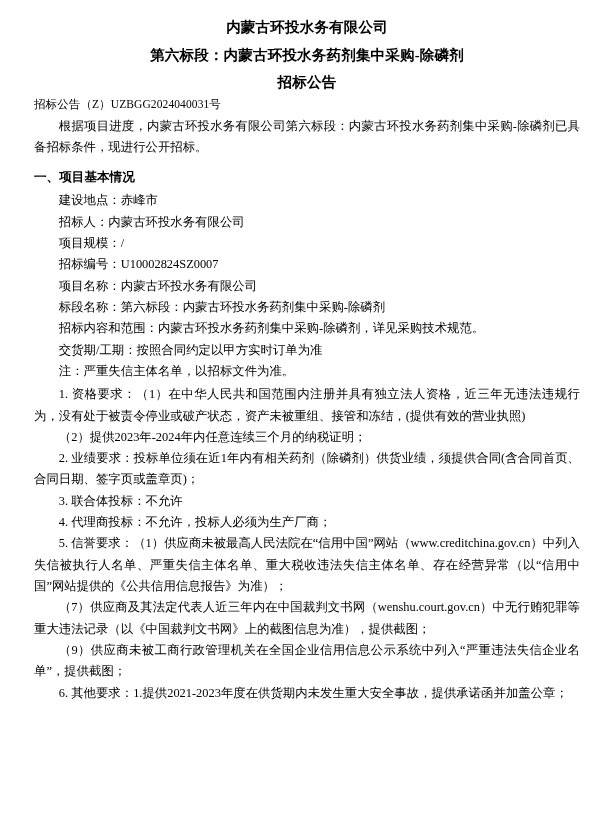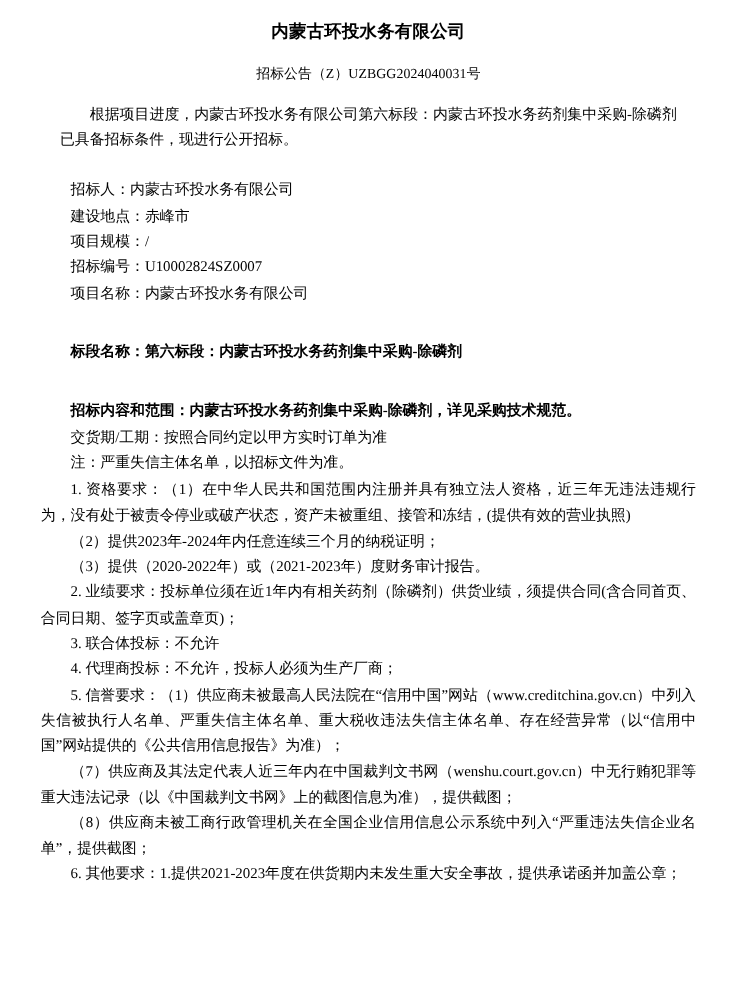--- a/index.html
+++ b/index.html
@@ -23,30 +23,30 @@
   }
   .title {
     text-align: center;
     font-size: 14.5px;
     font-weight: bold;
     line-height: 1.9;
     letter-spacing: 0.2px;
   }
   .title-1 { margin-top: 4px; }
   .doc-no {
-    text-align: center;
+    text-align: left;
     font-size: 11.5px;
-    margin-top: 12px;
+    margin-top: 0;
     margin-bottom: 4px;
     letter-spacing: 0.1px;
   }
   p.body {
     font-size: 12.4px;
     line-height: 1.72;
-    margin: 16px;
+    margin: 0;
     text-align: justify;
     text-justify: inter-ideograph;
   }
   .indent2 { text-indent: 2em; }
   .section-head {
     font-size: 12.6px;
     font-weight: bold;
     line-height: 1.9;
     margin: 3px 0 0 0;
     text-indent: 0;
@@ -58,53 +58,55 @@
     text-indent: 2em;
   }
   .item-hang {
     font-size: 12.4px;
     line-height: 1.72;
     margin: 0;
     text-indent: 2em;
     text-align: justify;
     text-justify: inter-ideograph;
   }
-  .b { font-weight: bold; margin-top: 28px; }
+  .b { font-weight: normal; }
   .block-gap { height: 5px; }
   .small-gap { height: 2px; }
 </style>
 </head>
 <body>
 
 <div class="page">
 
   <div class="title title-1">内蒙古环投水务有限公司</div>
+  <div class="title">第六标段：内蒙古环投水务药剂集中采购-除磷剂</div>
+  <div class="title">招标公告</div>
 
   <div class="doc-no">招标公告（Z）UZBGG2024040031号</div>
 
   <p class="body indent2">根据项目进度，内蒙古环投水务有限公司第六标段：内蒙古环投水务药剂集中采购-除磷剂已具备招标条件，现进行公开招标。</p>
 
   <div class="block-gap"></div>
 
+  <p class="section-head">一、项目基本情况</p>
+  <p class="item">建设地点：赤峰市</p>
   <p class="item">招标人：内蒙古环投水务有限公司</p>
-  <p class="item">建设地点：赤峰市</p>
   <p class="item">项目规模：/</p>
   <p class="item">招标编号：U10002824SZ0007</p>
   <p class="item">项目名称：内蒙古环投水务有限公司</p>
   <p class="item b">标段名称：第六标段：内蒙古环投水务药剂集中采购-除磷剂</p>
   <p class="item b">招标内容和范围：内蒙古环投水务药剂集中采购-除磷剂，详见采购技术规范。</p>
   <p class="item">交货期/工期：按照合同约定以甲方实时订单为准</p>
   <p class="item">注：严重失信主体名单，以招标文件为准。</p>
 
   <div class="small-gap"></div>
 
   <p class="item-hang">1. 资格要求：（1）在中华人民共和国范围内注册并具有独立法人资格，近三年无违法违规行为，没有处于被责令停业或破产状态，资产未被重组、接管和冻结，(提供有效的营业执照)</p>
   <p class="item-hang">（2）提供2023年-2024年内任意连续三个月的纳税证明；</p>
-  <p class="item-hang">（3）提供（2020-2022年）或（2021-2023年）度财务审计报告。</p>
   <p class="item-hang">2. 业绩要求：投标单位须在近1年内有相关药剂（除磷剂）供货业绩，须提供合同(含合同首页、合同日期、签字页或盖章页)；</p>
   <p class="item-hang">3. 联合体投标：不允许</p>
   <p class="item-hang">4. 代理商投标：不允许，投标人必须为生产厂商；</p>
   <p class="item-hang">5. 信誉要求：（1）供应商未被最高人民法院在“信用中国”网站（www.creditchina.gov.cn）中列入失信被执行人名单、严重失信主体名单、重大税收违法失信主体名单、存在经营异常（以“信用中国”网站提供的《公共信用信息报告》为准）；</p>
   <p class="item-hang">（7）供应商及其法定代表人近三年内在中国裁判文书网（wenshu.court.gov.cn）中无行贿犯罪等重大违法记录（以《中国裁判文书网》上的截图信息为准），提供截图；</p>
-  <p class="item-hang">（8）供应商未被工商行政管理机关在全国企业信用信息公示系统中列入“严重违法失信企业名单”，提供截图；</p>
+  <p class="item-hang">（9）供应商未被工商行政管理机关在全国企业信用信息公示系统中列入“严重违法失信企业名单”，提供截图；</p>
   <p class="item-hang">6. 其他要求：1.提供2021-2023年度在供货期内未发生重大安全事故，提供承诺函并加盖公章；</p>
 
 </div>
 
 </body></html>

